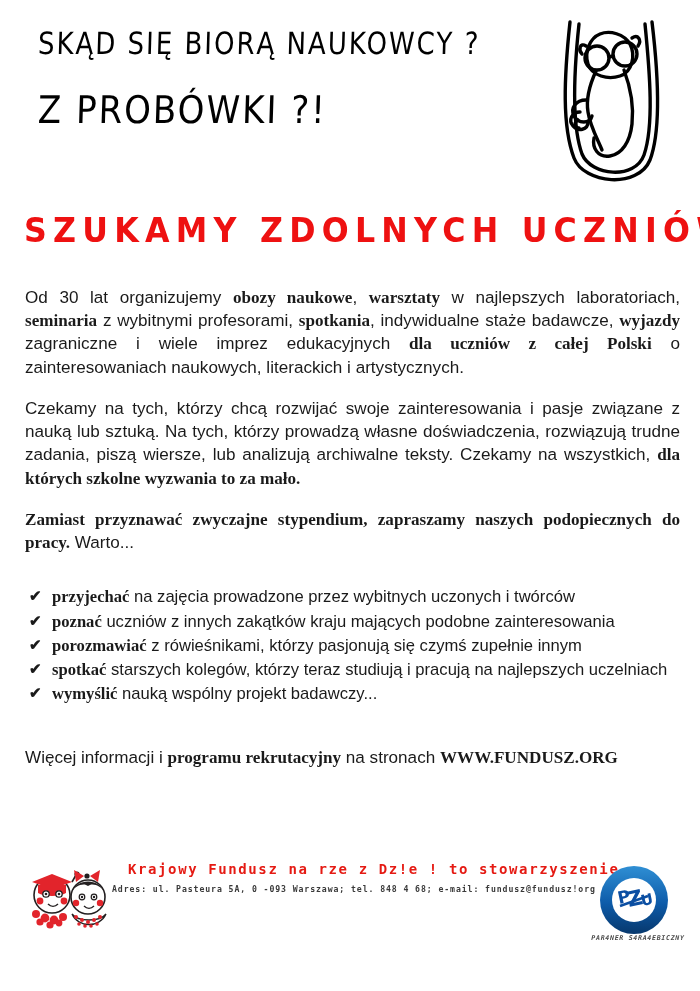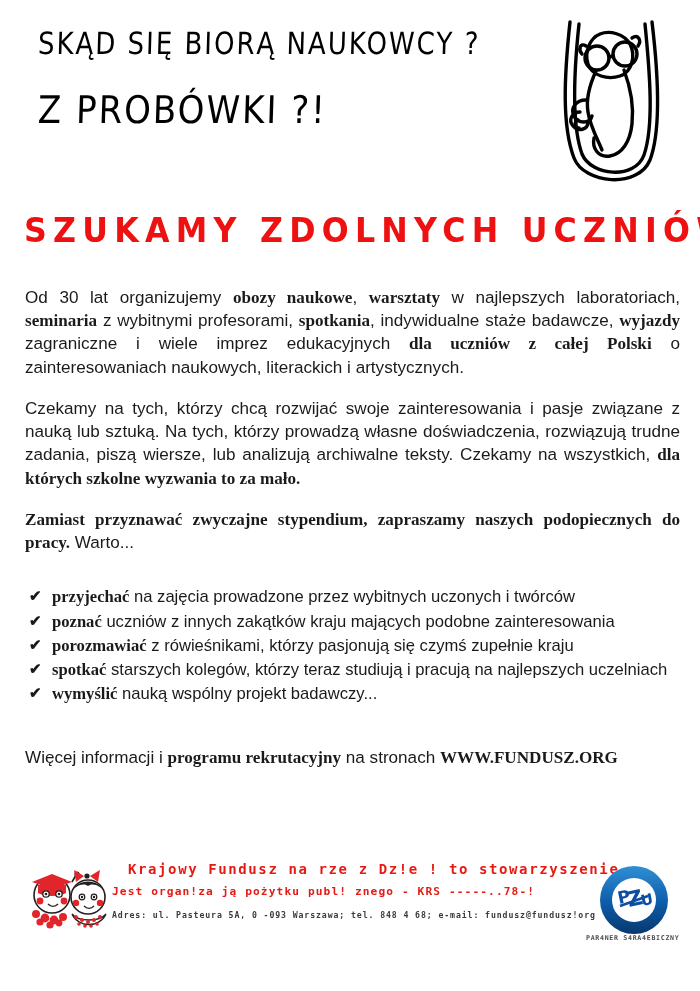--- a/index.html
+++ b/index.html
@@ -151,27 +151,28 @@
   }
   .pzu {
     position: absolute;
     left: 586px; top: 2px;
     width: 96px; height: 92px;
   }
   .pzu-caption {
     position: absolute;
     left: 586px; top: 76px;
     width: 104px;
-    text-align: left;
+    text-align: center;
     font-family: "DejaVu Sans Mono", monospace;
     font-size: 6.6px;
     font-weight: 700;
     letter-spacing: 0.7px;
     color: #4a4a4a;
     white-space: nowrap;
+    font-style: italic;
   }
 </style>
 </head>
 <body>
 
 <div class="hand-block">
   <div class="hand-line hand-line-1">SKĄD SIĘ BIORĄ NAUKOWCY ?</div>
   <div class="hand-line hand-line-2">Z PROBÓWKI ?!</div>
 
   <div class="tube-wrap">
@@ -214,21 +215,21 @@
 
   <p class="para"><span>Czekamy na tych, którzy chcą rozwijać swoje zainteresowania i pasje związane z nauką lub sztuką. Na tych, którzy prowadzą własne doświadczenia, rozwiązują trudne zadania, piszą wiersze, lub analizują archiwalne teksty. Czekamy na wszystkich, </span><span class="b">dla których szkolne wyzwania to za mało.</span></p>
 
   <p class="para"><span class="b">Zamiast przyznawać zwyczajne stypendium, zapraszamy naszych podopiecznych do pracy.</span><span> Warto...</span></p>
 
   <div class="spacer-sm"></div>
 
   <ul class="checklist">
     <li><span class="tick">✔</span><span class="b">przyjechać</span><span> na zajęcia prowadzone przez wybitnych uczonych i twórców</span></li>
     <li><span class="tick">✔</span><span class="b">poznać</span><span> uczniów z innych zakątków kraju mających podobne zainteresowania</span></li>
-    <li><span class="tick">✔</span><span class="b">porozmawiać</span><span> z rówieśnikami, którzy pasjonują się czymś zupełnie kraju</span></li>
+    <li><span class="tick">✔</span><span class="b">porozmawiać</span><span> z rówieśnikami, którzy pasjonują się czymś zupełnie innym</span></li>
     <li><span class="tick">✔</span><span class="b">spotkać</span><span> starszych kolegów, którzy teraz studiują i pracują na najlepszych uczelniach</span></li>
     <li><span class="tick">✔</span><span class="b">wymyślić</span><span> nauką wspólny projekt badawczy...</span></li>
   </ul>
 
 
   <div class="spacer-md"></div>
 
 
   <div class="spacer-sm"></div>
 
@@ -292,21 +293,20 @@
           <circle cx="57" cy="62" r="1.8"></circle>
         <circle cx="63" cy="64" r="1.8"></circle>
           <circle cx="69" cy="64" r="1.8"></circle>
         <circle cx="75" cy="62" r="1.8"></circle>
       </g>
     </svg>
   </div>
 
   <div class="footer-text" style="color: rgb(229, 26, 19);">
     <div class="ft-line1">Krajowy  Fundusz  na  rze z  Dz!e !  to  stowarzyszenie</div>
-    <div class="ft-line3">Jest organ!za ją pożytku publ! znego - KRS -----..78-!</div>
     <div class="ft-line4" style="color: rgb(58, 58, 58);">Adres: ul. Pasteura 5A, 0 -093 Warszawa; tel.   848  4 68; e-mail: fundusz@fundusz!org</div>
   </div>
 
   <div class="pzu">
     <svg viewBox="0 0 96 92" width="96" height="92" aria-hidden="true">
       <defs>
         <linearGradient id="pzuRing" x1="0" y1="0" x2="0" y2="1">
           <stop offset="0%" stop-color="#2f8fd4"></stop>
           <stop offset="55%" stop-color="#0d5ba9"></stop>
           <stop offset="100%" stop-color="#07386d"></stop>

